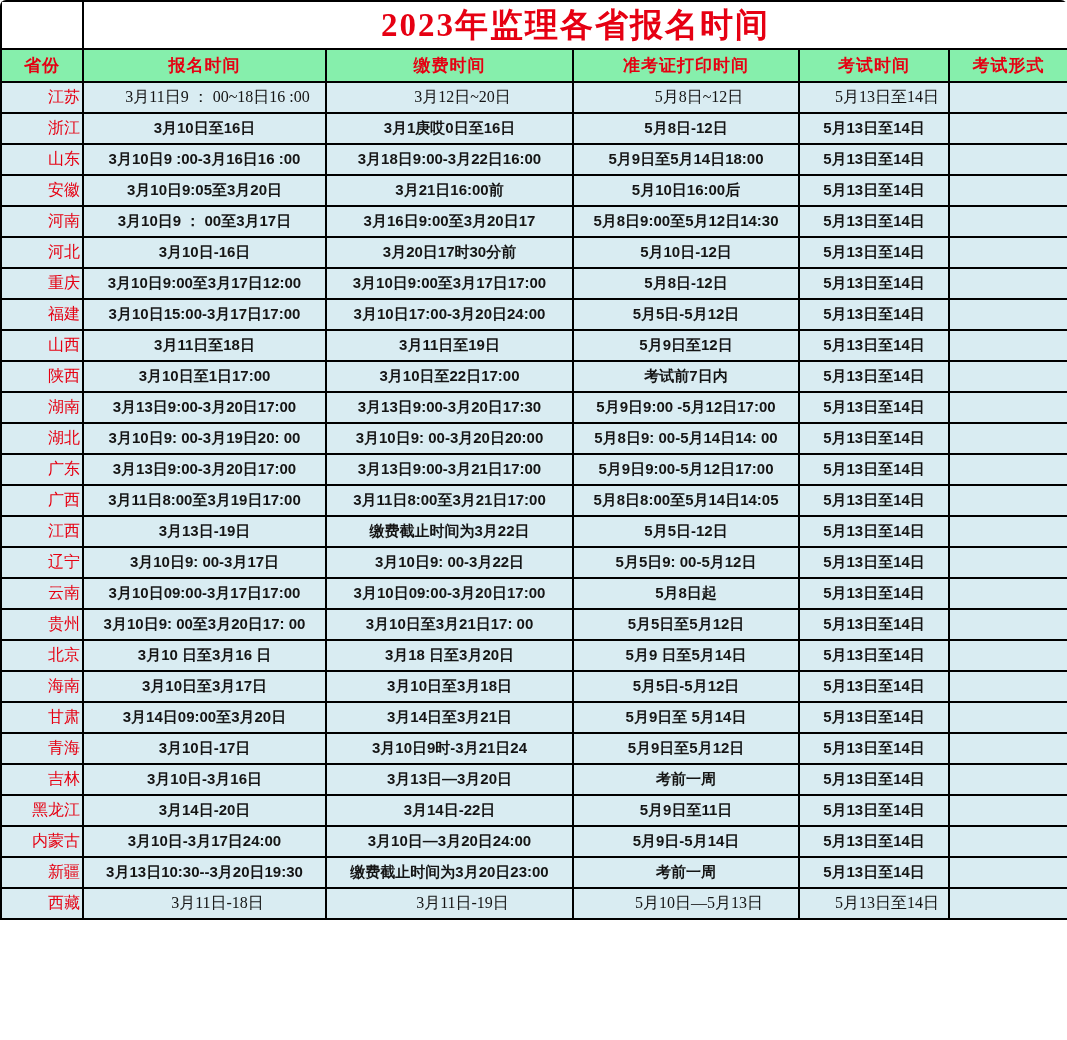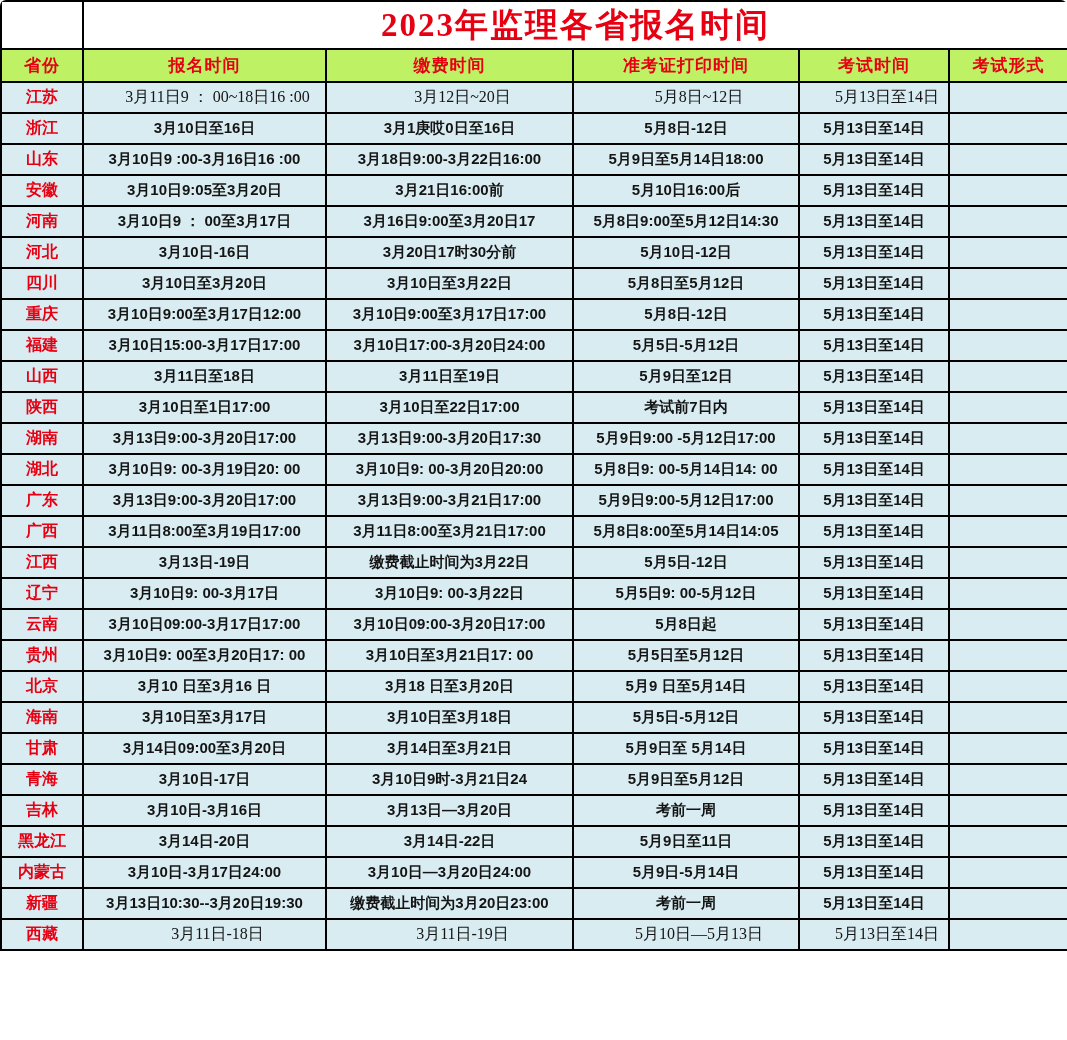--- a/index.html
+++ b/index.html
@@ -39,38 +39,39 @@
   td.title-cell {
     color: #e60012;
     font-family: "Liberation Serif", "DejaVu Serif", serif;
     font-size: 33px;
     font-weight: bold;
     letter-spacing: 2px;
   }
   
   tr.header-row th {
     height: 31px;
-    background: #bef264;
+    background: #86efac;
     color: #e60012;
     font-size: 17px;
     font-weight: bold;
     letter-spacing: 1px;
   }
   
   tbody.data-rows td {
     height: 29px;
     background: #d9ecf2;
     color: #141414;
     font-size: 15px;
     font-weight: bold;
   }
   tbody.data-rows td.province-cell {
     color: #e60012;
     font-size: 16px;
-    font-weight: bold;
+    font-weight: normal;
+    text-align: right;
   }
   
   tbody.data-rows tr.serif-style td:not(.province-cell) {
     font-family: "Liberation Serif", "DejaVu Serif", serif;
     font-weight: normal;
     font-size: 16px;
     padding-left: 28px;
   }
 </style>
 </head>
@@ -143,28 +144,20 @@
         </tr>
         <tr>
           <td class="province-cell">河北</td>
           <td class="register-time-cell">3月10日-16日</td>
           <td class="payment-time-cell">3月20日17时30分前</td>
           <td class="ticket-print-time-cell">5月10日-12日</td>
           <td class="exam-time-cell">5月13日至14日</td>
           <td class="exam-format-cell"></td>
         </tr>
         <tr>
-          <td class="province-cell">四川</td>
-          <td class="register-time-cell">3月10日至3月20日</td>
-          <td class="payment-time-cell">3月10日至3月22日</td>
-          <td class="ticket-print-time-cell">5月8日至5月12日</td>
-          <td class="exam-time-cell">5月13日至14日</td>
-          <td class="exam-format-cell"></td>
-        </tr>
-        <tr>
           <td class="province-cell">重庆</td>
           <td class="register-time-cell">3月10日9:00至3月17日12:00</td>
           <td class="payment-time-cell">3月10日9:00至3月17日17:00</td>
           <td class="ticket-print-time-cell">5月8日-12日</td>
           <td class="exam-time-cell">5月13日至14日</td>
           <td class="exam-format-cell"></td>
         </tr>
         <tr>
           <td class="province-cell">福建</td>
           <td class="register-time-cell">3月10日15:00-3月17日17:00</td>

